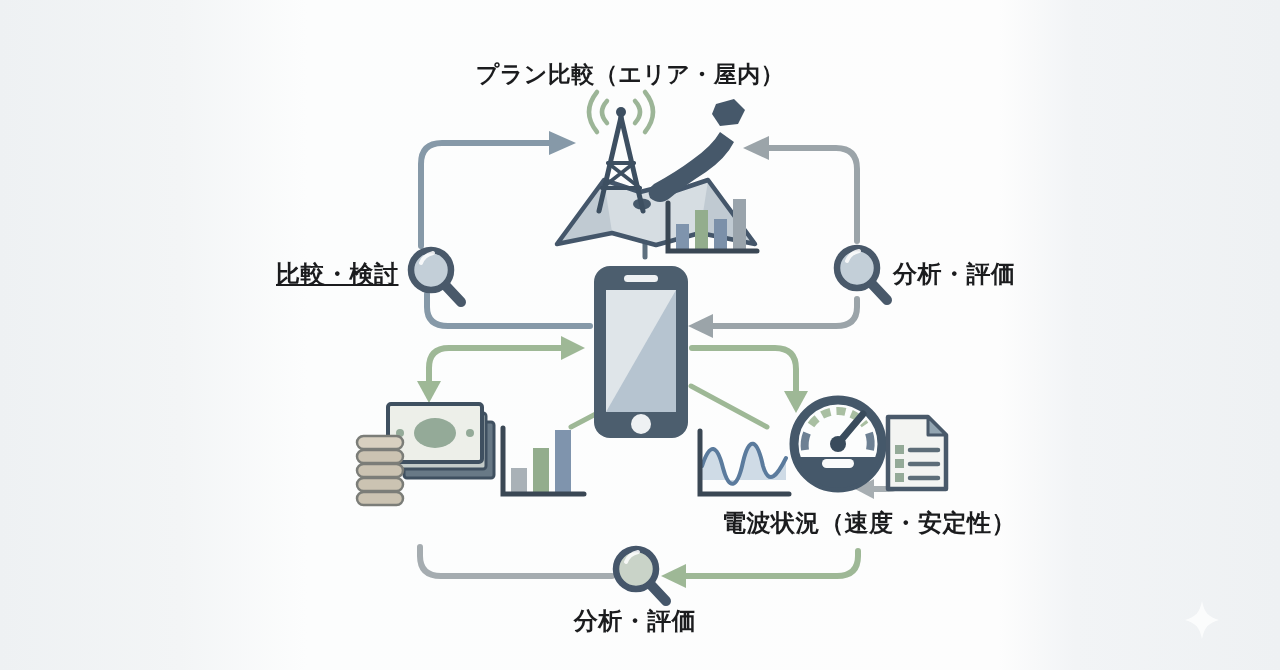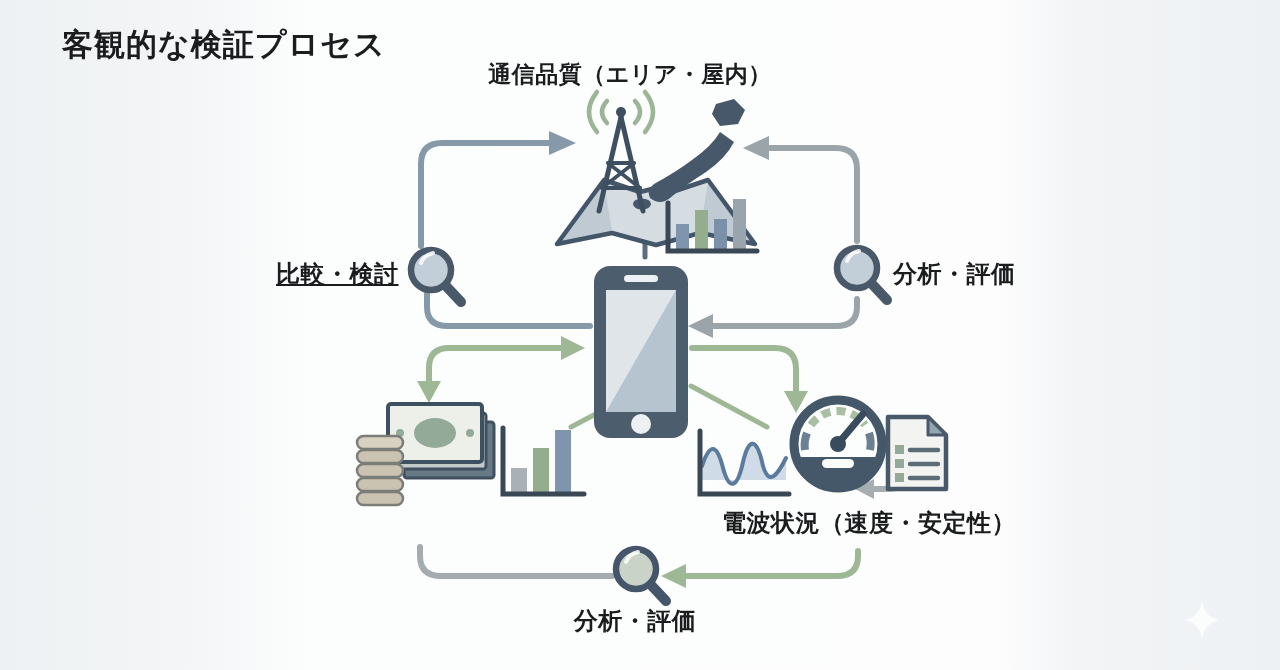--- a/index.html
+++ b/index.html
@@ -161,24 +161,23 @@
       <rect x="895" y="445" width="9" height="9" fill="#94aa98"></rect>
       <rect x="895" y="459" width="9" height="9" fill="#94aa98"></rect>
       <rect x="895" y="473" width="9" height="9" fill="#94aa98"></rect>
       <path d="M910 450 L938 450 M910 464 L938 464 M910 478 L938 478" stroke="#5d6d78" stroke-width="4.5" stroke-linecap="round"></path>
     </g>
 
     <path d="M1202 601 C1204.5 613 1208 616.5 1219 620 C1208 623.5 1204.5 627 1202 639 C1199.5 627 1196 623.5 1185 620 C1196 616.5 1199.5 613 1202 601 Z" fill="#ffffff" opacity="0.75"></path>
   </svg>
 
   <div id="title">
-    <div>客観的な検証プロセス</div>
   </div>
 
-  <div class="lbl lbl-top center" style="left:630px;top:59px;">通信品質（エリア・屋内）</div>
+  <div class="lbl lbl-top center" style="left:630px;top:59px;">プラン比較（エリア・屋内）</div>
 
   <div class="lbl lbl-md" style="left:276px;top:258px;text-decoration:underline;">比較・検討</div>
 
   <div class="lbl lbl-md" style="left:893px;top:258px;">分析・評価</div>
 
 
   <div class="lbl lbl-md center" style="left:869px;top:507px;">電波状況（速度・安定性）</div>
 
   <div class="lbl lbl-md center" style="left:635px;top:605px;">分析・評価</div>
 

